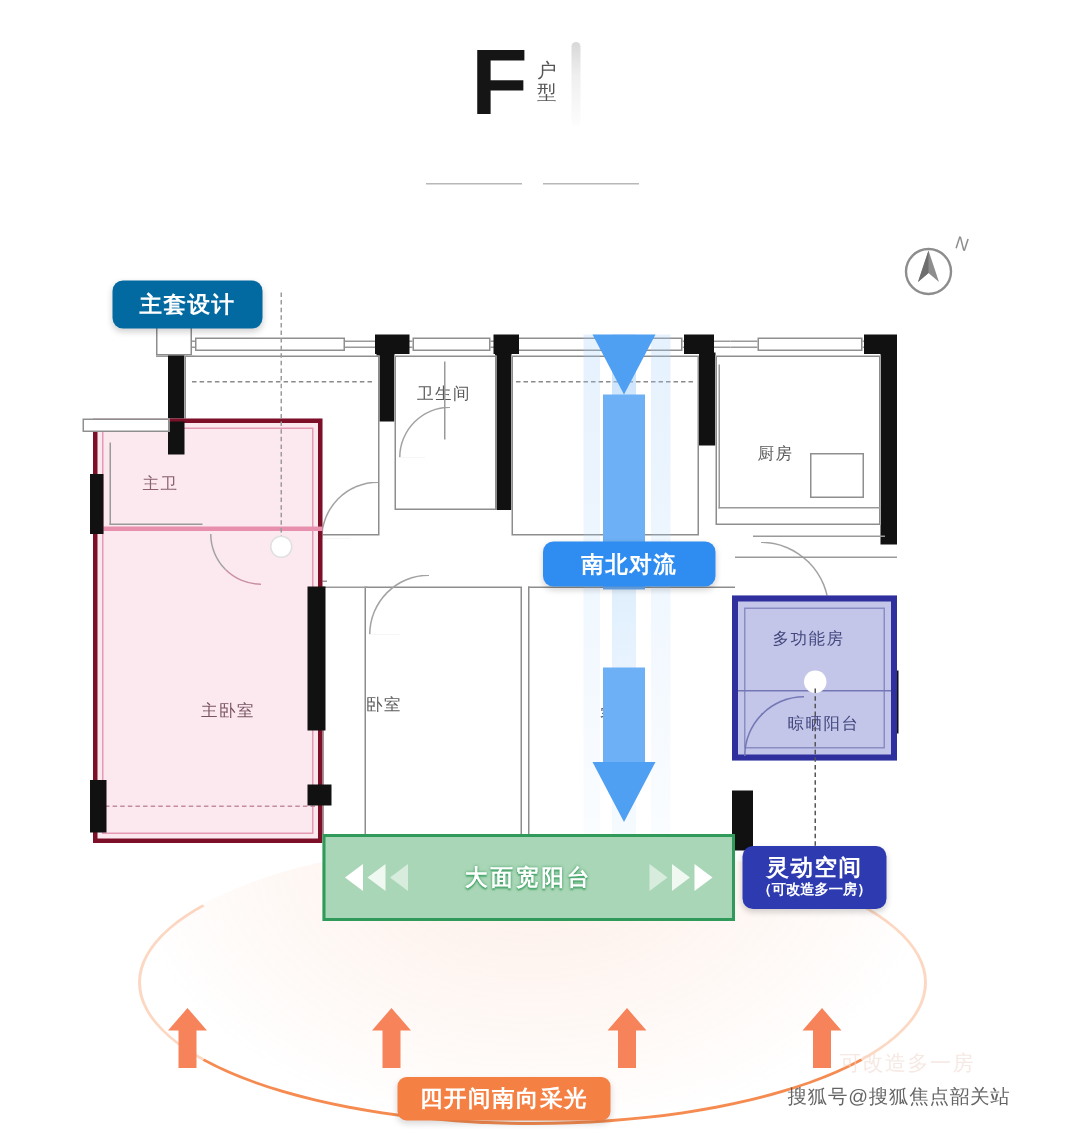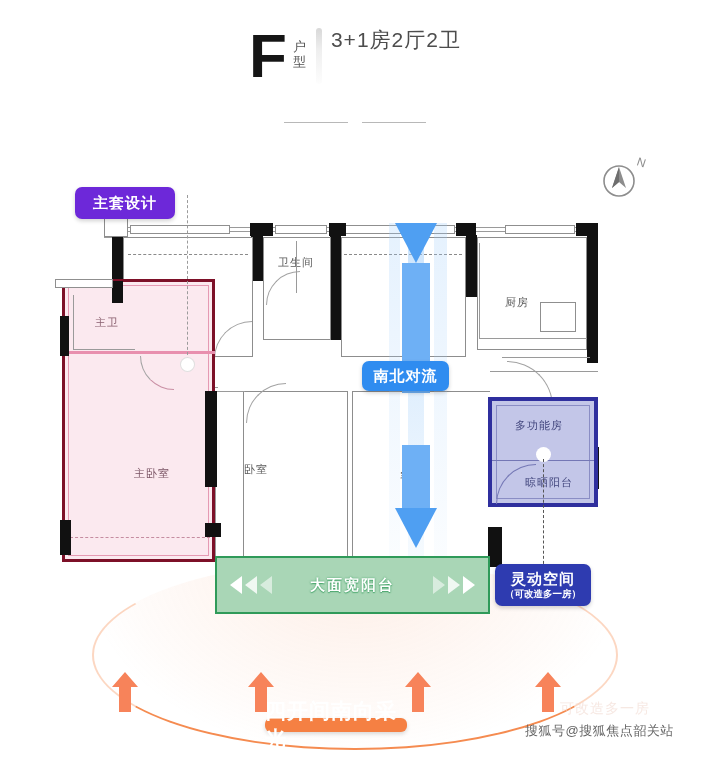--- a/index.html
+++ b/index.html
@@ -175,37 +175,37 @@
   
   .badge {
     position: absolute; border-radius: 7px;
     display: flex; flex-direction: column;
     align-items: center; justify-content: center;
     color: #fff; text-align: center;
     box-shadow: 0 2px 4px rgba(0,0,0,0.18);
   }
   #badge-master {
     left: 75px; top: 12px; width: 100px; height: 32px;
-    background: #6d28d9; font-size: 15px; font-weight: 700; letter-spacing: 1px;
+    background: #0369a1; font-size: 15px; font-weight: 700; letter-spacing: 1px;
   }
   #badge-flow {
-    left: 362px; top: 186px; width: 87px; height: 30px;
+    left: 362px; top: 186px; width: 115px; height: 30px;
     background: #2f8cf0; font-size: 15px; font-weight: 700; letter-spacing: 1px;
   }
   #badge-flex {
     left: 495px; top: 389px; width: 96px; height: 42px;
     background: #2e3bb0; padding: 3px 0;
   }
   #badge-flex .bf-main { font-size: 15px; font-weight: 700; letter-spacing: 1px; line-height: 17px; text-align: center;}
   #badge-flex .bf-sub  { font-size: 9.5px; font-weight: 700; line-height: 13px; }
   #badge-light {
-    position: absolute; left: 265px; top: 718px; width: 142px; height: 14px;
+    position: absolute; left: 265px; top: 718px; width: 142px; height: 29px;
     background: #f58043; border-radius: 6px;
     display: flex; align-items: center; justify-content: center;
-    color: #fff; font-size: 21px; font-weight: 700; letter-spacing: 1px;
+    color: #fff; font-size: 15px; font-weight: 700; letter-spacing: 1px;
     box-shadow: 0 2px 4px rgba(0,0,0,0.15);
   }
 
   
   .sun-arrow { position: absolute; width: 26px; height: 40px; }
 
   
   #watermark {
     position: absolute; left: 525px; top: 722px;
     font-size: 13px; color: #4a4a4a; letter-spacing: 0.5px;
@@ -225,21 +225,20 @@
     <div class="t-letter">F</div>
 
     <div class="t-hx">
       <span>户</span>
       <span>型</span>
     </div>
 
     <div class="t-divider"></div>
 
     <div class="t-right">
-      <div class="t-rooms">3+1房2厅2卫</div>
     </div>
   </div>
 
   <div class="sub-row">
     <span class="sub-line"></span>
     <span class="sub-line"></span>
   </div>
 </div>
 
 <div id="compass">

